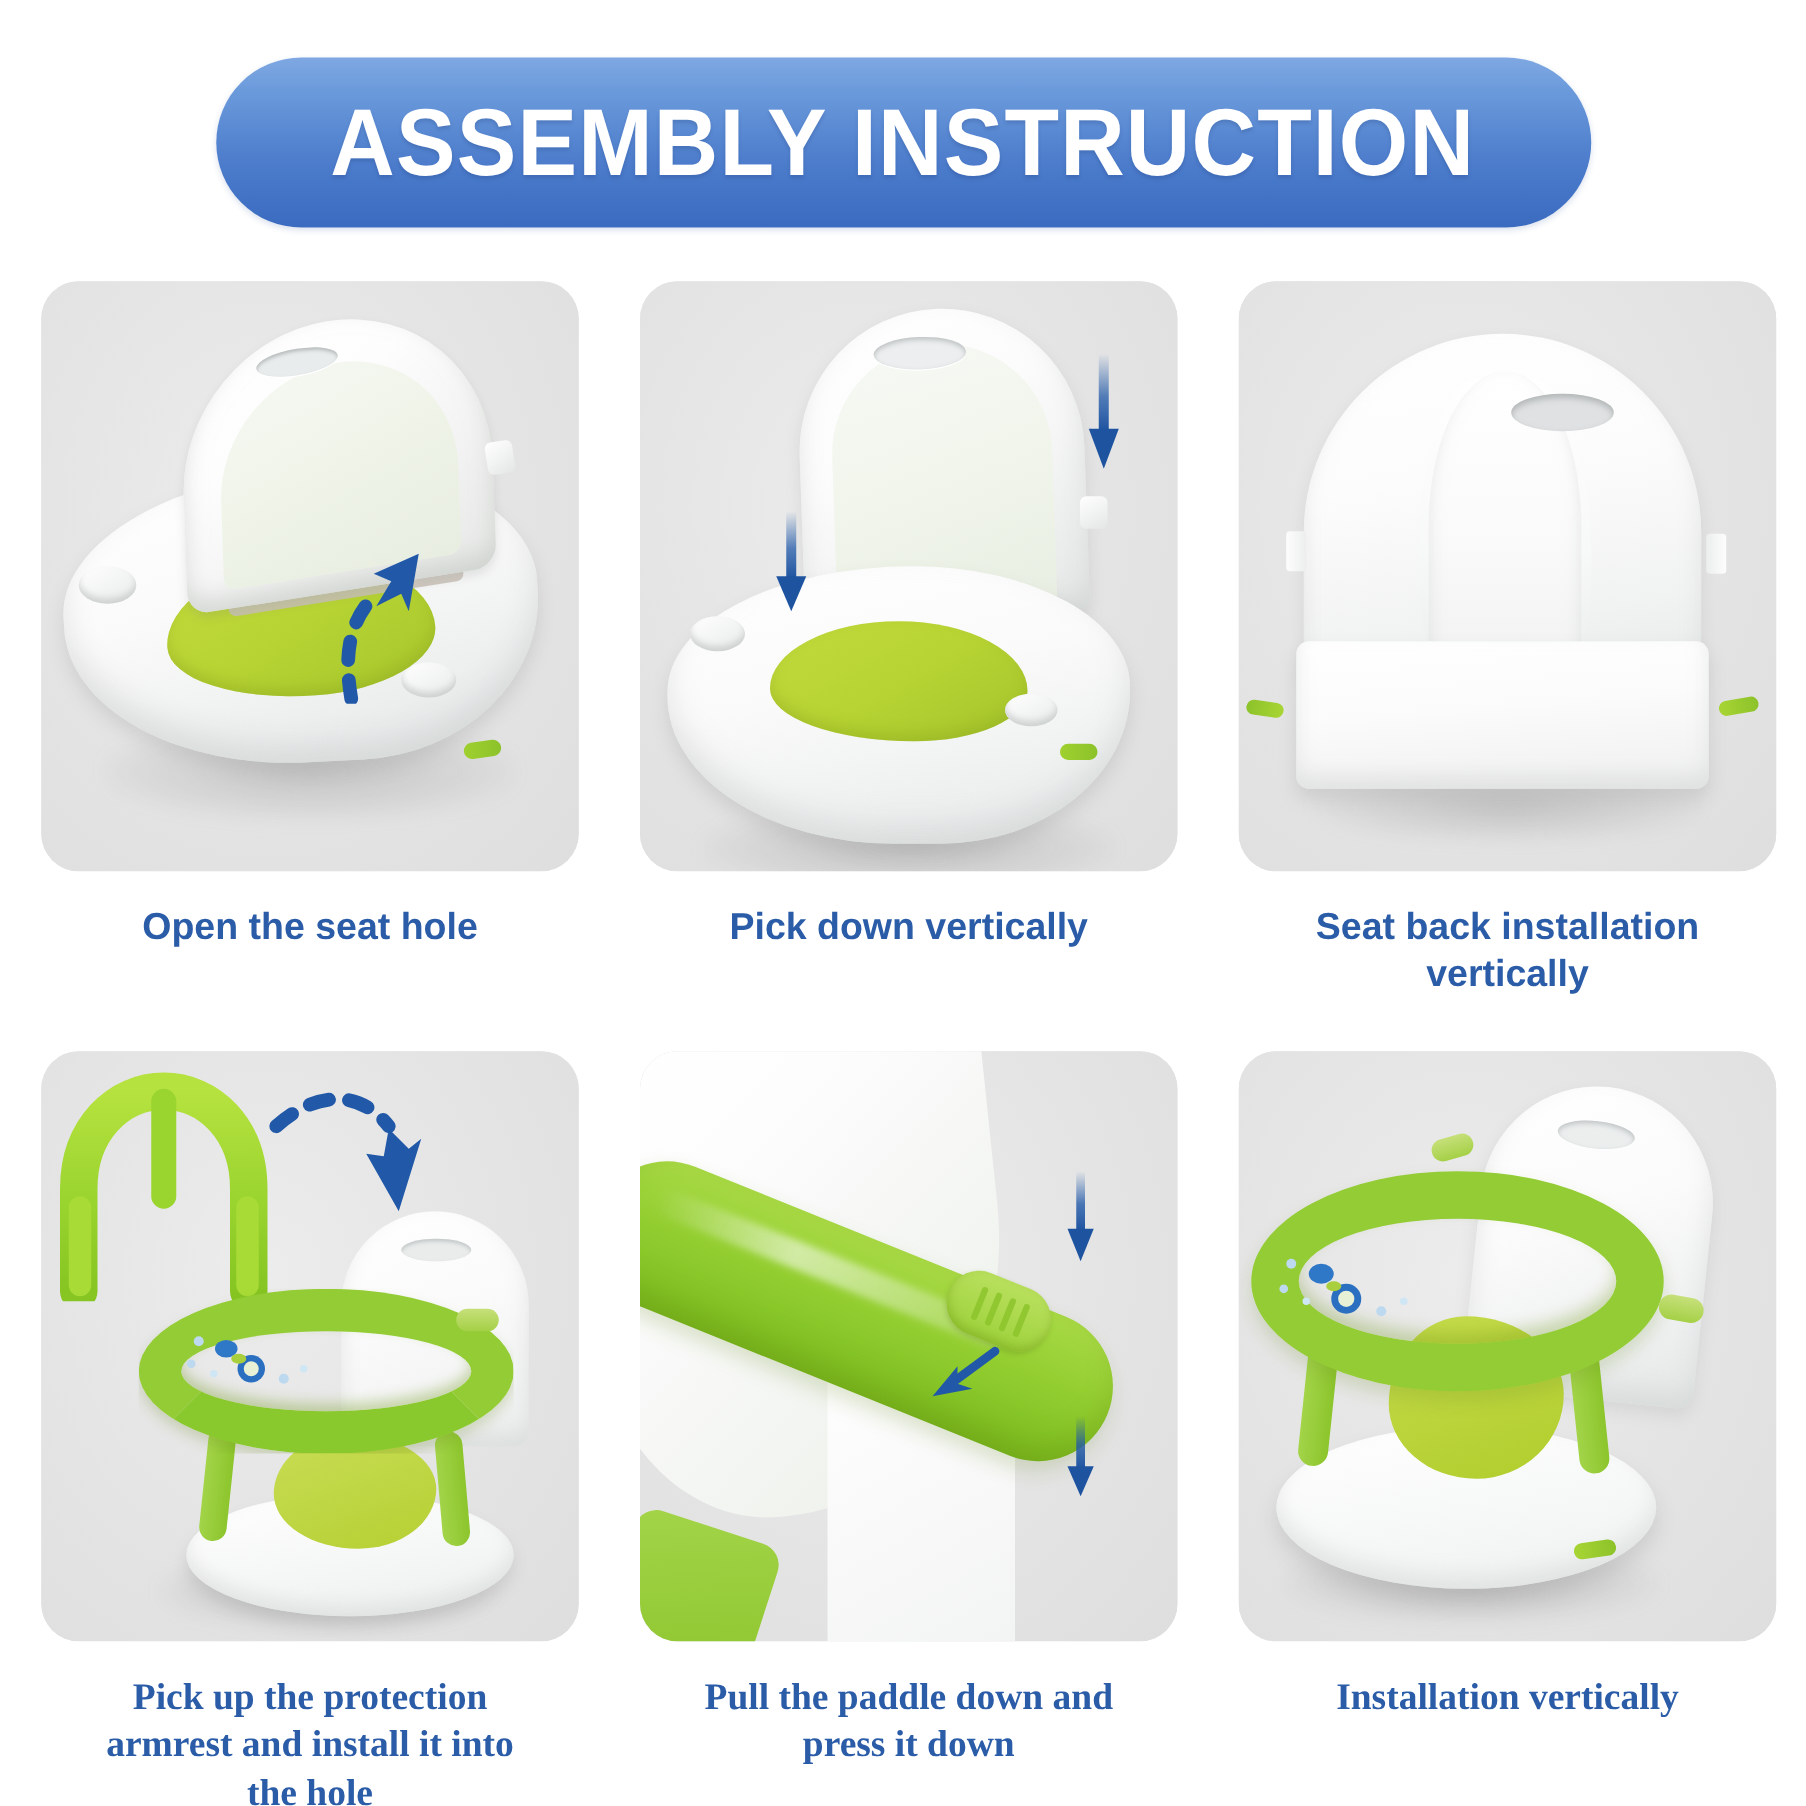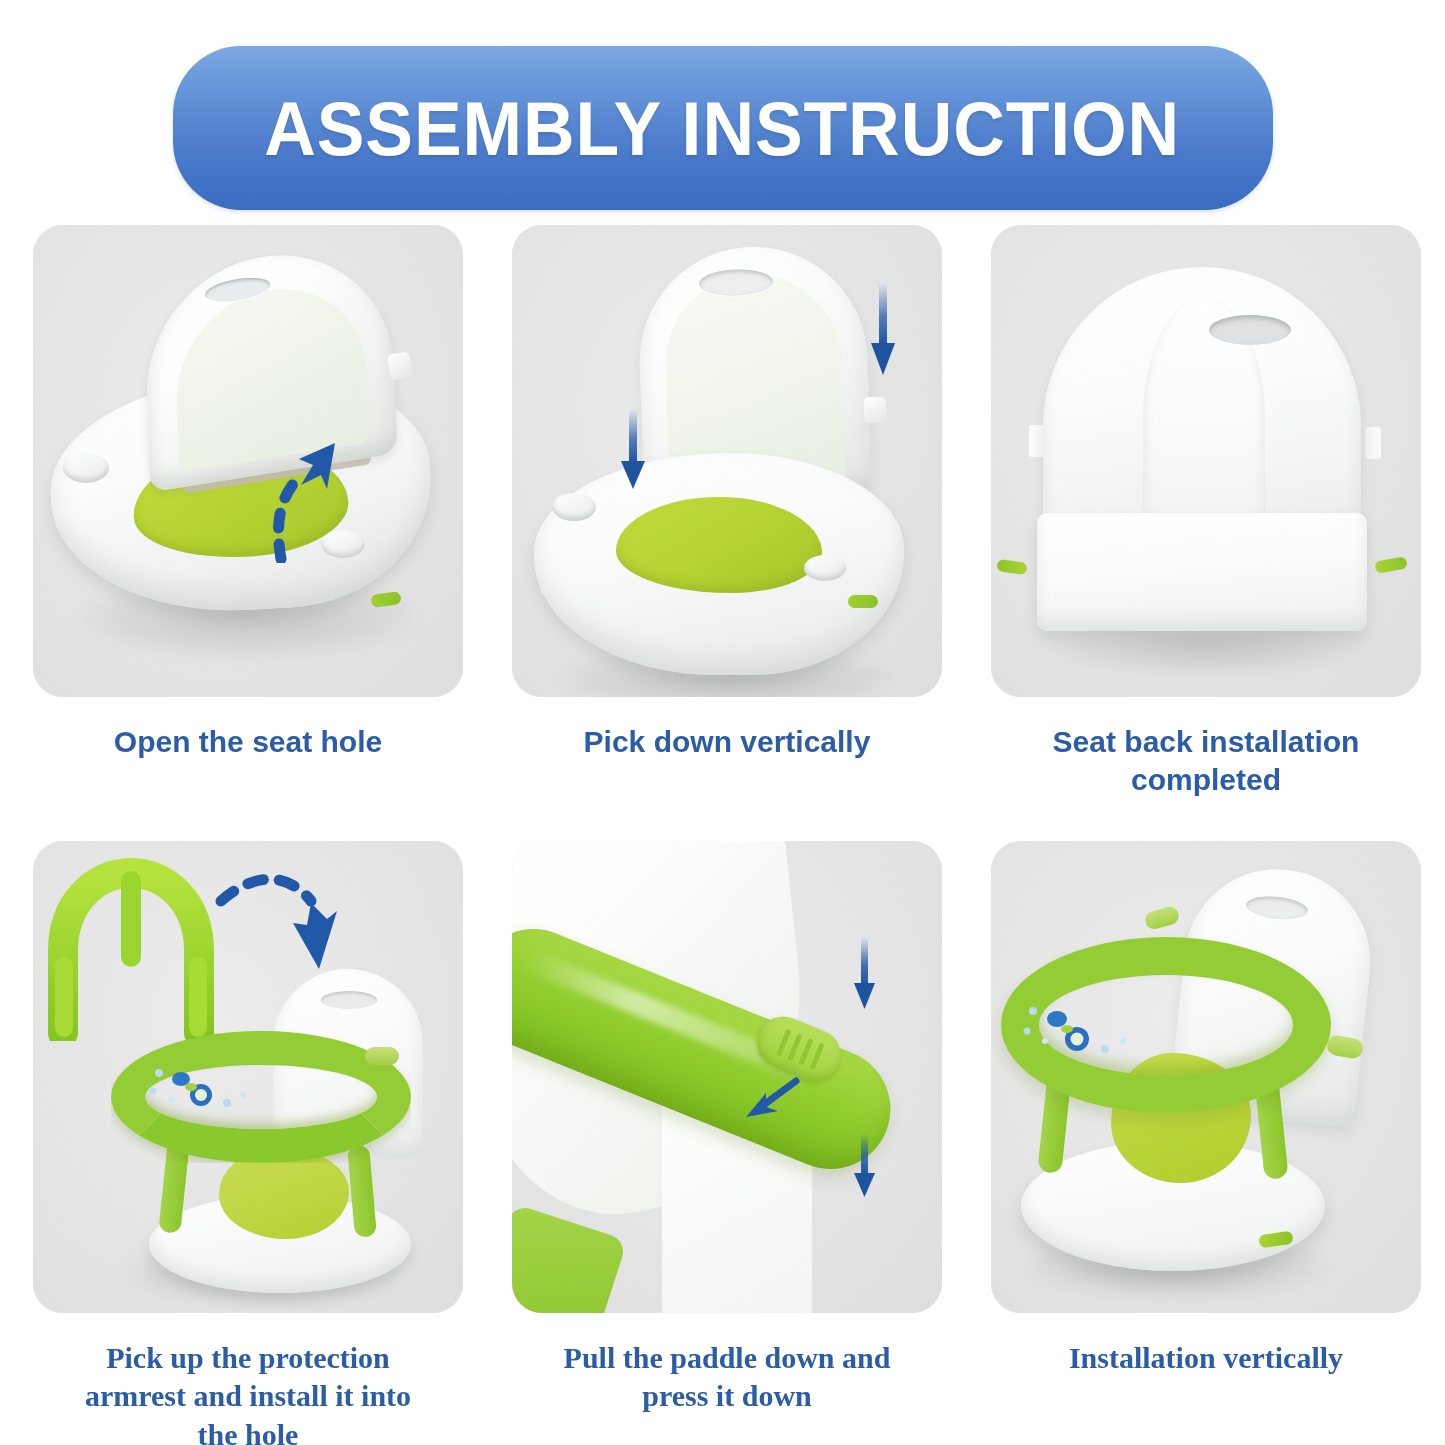--- a/index.html
+++ b/index.html
@@ -23,21 +23,21 @@
   
   .header-wrap {
     position: absolute;
     left: 0; top: 46px;
     width: 100%;
     display: flex;
     justify-content: center;
   }
   .header-pill {
     width: 1100px;
-    height: 164px;
+    height: 136px;
     border-radius: 68px;
     background: linear-gradient(180deg, #7FA8E2 0%, #6C9BDC 18%, #4C7CCB 62%, #3A6BC0 100%);
     display: flex;
     align-items: center;
     justify-content: center;
     box-shadow: 0 2px 5px rgba(40,80,150,0.18);
     text-align: center;
   }
   .header-title {
     color: #ffffff;
@@ -604,21 +604,21 @@
           </div>
           <div class="p3-sidepeg-l"></div>
           <div class="p3-sidepeg-r"></div>
           <div class="p3-notch"></div>
           <div class="p3-base"></div>
           <div class="p3-tab-l"></div>
           <div class="p3-tab-r"></div>
         </div>
       </div>
       <div class="caption caption-narrow">Seat back installation
-completed</div>
+vertically</div>
     </div>
 
     <div class="step step-row2">
       <div class="photo">
         <div class="photo-inner"></div>
         <div class="art">
 
           <div class="p4-bar">
             <svg width="172" height="186" viewBox="0 0 172 186">
               <defs>

